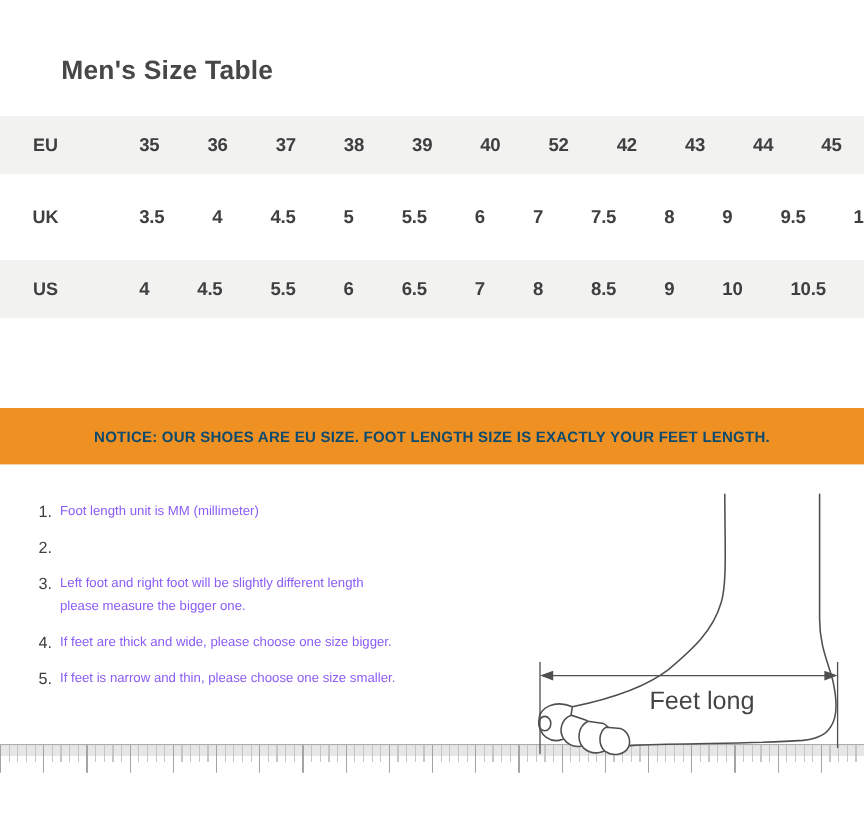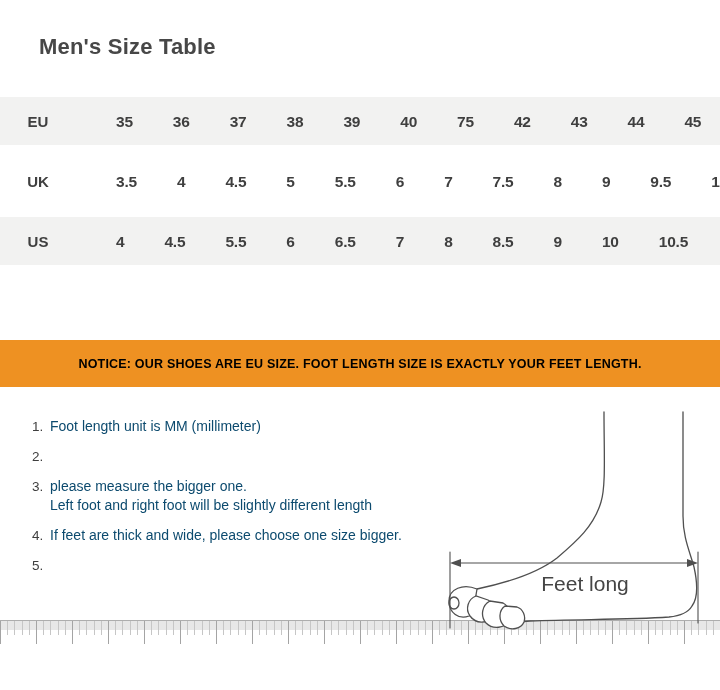--- a/index.html
+++ b/index.html
@@ -1,47 +1,47 @@
 <!DOCTYPE html>
 <html><head>
 <meta charset="utf-8">
 <style>
   html,body{margin:0;padding:0;background:#fff;}
   .canvas{
     position:relative;width:720px;height:690px;background:#ffffff;overflow:hidden;
     font-family:"Liberation Sans",sans-serif;color:#3f3f3f;
   }
   .title{
-    position:absolute;left:35px;top:30px;margin:4px;
+    position:absolute;left:35px;top:30px;margin:16px;
     font-size:22px;font-weight:bold;color:#474747;letter-spacing:.2px;
   }
   
   .size-table{position:absolute;left:0;top:92px;width:720px;}
   .trow{display:flex;align-items:center;height:60px;width:100%;gap:40px;}
   .trow.striped{background:linear-gradient(180deg,#fff 0 5px,#f2f2f1 5px 53px,#fff 53px);}
   .tlabel{
     width:76px;flex:0 0 76px;text-align:center;font-weight:bold;font-size:15px;
     color:#3f3f3f;line-height:1.1;
   }
   .trow.small-label .tlabel{font-size:11px;letter-spacing:.2px;padding:0 8px;box-sizing:border-box;}
   .tcell{flex:1;text-align:center;font-size:15.5px;font-weight:bold;color:#3f3f3f;letter-spacing:-.2px;}
   
   .notice{
     position:absolute;left:0;top:340px;width:720px;height:47px;background:#ee9122;
     display:flex;flex-direction:column;align-items:center;justify-content:center;gap:1px;
   }
   .notice-line{
-    color:#000000;font-size:12.5px;font-weight:bold;letter-spacing:.2px;line-height:20px;
+    color:#0c4a6e;font-size:12.5px;font-weight:bold;letter-spacing:.2px;line-height:20px;
     text-align:center;white-space:nowrap;
   }
   
   .instructions{position:absolute;left:32px;top:417px;width:430px;}
   .item{display:flex;margin-bottom:11px;}
   .num{flex:0 0 18px;font-size:13.5px;line-height:19px;color:#3e3e3e;}
-  .itext{font-size:14px;line-height:19px;color:#0c4a6e;}
+  .itext{font-size:11px;line-height:19px;color:#8b5cf6;}
   
   .foot{position:absolute;left:430px;top:398px;z-index:2;}
   .foot path,.foot line,.foot ellipse{fill:none;stroke:#4f4f4f;stroke-width:1.3;stroke-linecap:round;}
   .foot .toe{fill:#ffffff;}
   .foot .measure{stroke:#4f4f4f;stroke-width:1.1;}
   .foot .ahead{fill:#4f4f4f;stroke:none;}
   .feet-long{font-family:"Liberation Sans",sans-serif;font-size:21px;fill:#454545;}
   
   .ruler{
     position:absolute;left:0;top:620px;width:720px;height:25px;z-index:1;
@@ -63,21 +63,21 @@
 
   <div class="size-table" id="size-table">
   <div class="trow striped">
     <div class="tlabel">EU</div>
   <div class="tcell">35</div>
         <div class="tcell">36</div>
         <div class="tcell">37</div>
         <div class="tcell">38</div>
         <div class="tcell">39</div>
         <div class="tcell">40</div>
-        <div class="tcell">75</div>
+        <div class="tcell">52</div>
         <div class="tcell">42</div>
         <div class="tcell">43</div>
         <div class="tcell">44</div>
         <div class="tcell">45</div>
         <div class="tcell">46</div>
         <div class="tcell">47</div>
       </div>
 
   <div class="trow">
     <div class="tlabel">UK</div>
@@ -129,34 +129,37 @@
 
   <div class="item">
     <span class="num">2.</span>
     <span class="itext">
         </span>
   </div>
 
   <div class="item">
     <span class="num">3.</span>
     <span class="itext">
+          <div>Left foot and right foot will be slightly different length</div>
           <div>please measure the bigger one.</div>
-          <div>Left foot and right foot will be slightly different length</div>
         </span>
   </div>
 
   <div class="item">
     <span class="num">4.</span>
     <span class="itext">
           <div>If feet are thick and wide, please choose one size bigger.</div>
         </span>
   </div>
 
   <div class="item">
     <span class="num">5.</span>
+    <span class="itext">
+          <div>If feet is narrow and thin, please choose one size smaller.</div>
+        </span>
   </div>
 </div>
 
   <svg class="foot" width="290" height="252" viewBox="0 0 290 252" xmlns="http://www.w3.org/2000/svg">
 
     <path d="M174,14 C174,55 176,88 171,104 C164,128 147,143 127,160 C105,177 71,186 47,191"></path>
 
     <path d="M253,14 L253,118 C253,140 260,154 264,169 C268,187 268,200 262,208 C258,215 249,218 239,219 C196,222 150,221 100,223 C80,225 58,227 42,220"></path>
 
     <path class="toe" d="M47,191 C33,185 19,191 19,203 C19,215 29,222 39,218 C46,215 48,208 45,203 Z"></path>

